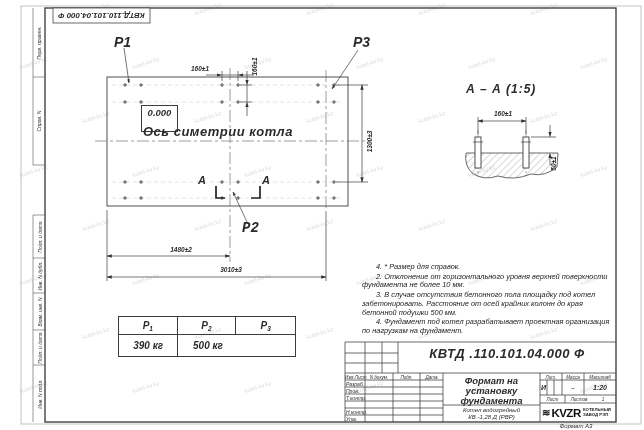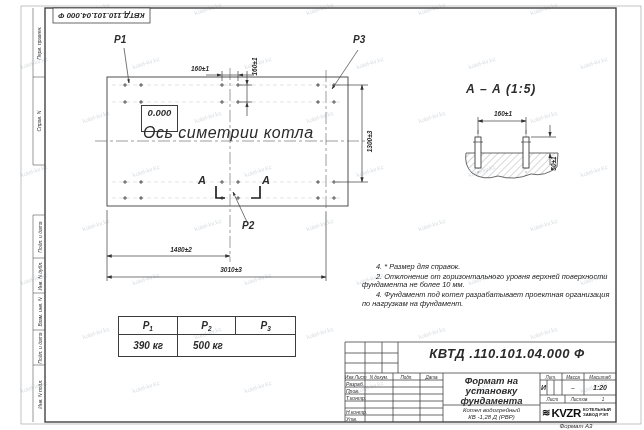--- a/index.html
+++ b/index.html
@@ -10,21 +10,21 @@
   .sheet *{box-sizing:border-box;}
   .lines{position:absolute; left:0; top:0;}
   .txt{position:absolute; font-style:italic; white-space:nowrap;}
   .ctr{text-align:center;}
   .rot90{transform:rotate(-90deg);}
   .rot180{transform:rotate(180deg);}
   #wm{position:absolute; inset:0; pointer-events:none;}
   .wm-item{position:absolute; font-size:6px; color:#a9b4bc; opacity:.45;
     transform:rotate(-18deg); white-space:nowrap;}
   .dim{font-size:6.5px; font-weight:600;}
-  .plabel{font-size:10px; font-weight:600;}
+  .plabel{font-size:14px; font-weight:600;}
   .elev{border:0.9px solid #3c3c3c; line-height:13px; font-size:9.5px; font-weight:600; background:#fff;}
   .margin-label{font-size:5px; color:#333; text-align:center; height:10px; line-height:10px;}
   .notes{position:absolute; left:362px; top:263px; width:252px;
     font-style:italic; font-size:7.4px; line-height:1.18; color:#222; white-space:normal;}
   .notes .note{margin:0 0 1px 0; text-indent:14px;}
   
   .ltable{position:absolute; left:118px; top:316px; width:178px; border:1px solid #3c3c3c;}
   .lt-row{display:flex;}
   .lt-cell{width:59.33px; border-right:0.9px solid #3c3c3c; text-align:center;
     font-style:italic; font-weight:600;}
@@ -182,41 +182,42 @@
   <div class="txt rot90 margin-label" style="left:6px;    top:37.5px;  width:66px;">Перв. примен.</div>
   <div class="txt rot90 margin-label" style="left:4px;    top:116px;   width:70px;">Справ. N</div>
   <div class="txt rot90 margin-label" style="left:17.5px; top:231.5px; width:43px;">Подп. и дата</div>
   <div class="txt rot90 margin-label" style="left:21.5px; top:270.5px; width:35px;">Инв. N дубл.</div>
   <div class="txt rot90 margin-label" style="left:20.5px; top:306.5px; width:37px;">Взам. инв. N</div>
   <div class="txt rot90 margin-label" style="left:21.5px; top:342.5px; width:35px;">Подп. и дата</div>
   <div class="txt rot90 margin-label" style="left:10.5px; top:388.5px; width:57px;">Инв. N подл.</div>
 
   <div class="txt plabel" style="left:114px; top:34px;">P1</div>
   <div class="txt plabel" style="left:353px; top:34px;">P3</div>
-  <div class="txt plabel" style="left:242px; top:220px;">P2</div>
+  <div class="txt plabel" style="left:242px; top:220px;font-family:Liberation Mono, monospace;">P2</div>
 
   <div class="txt elev ctr" style="left:141px; top:105px; width:37px; height:27px;">0.000</div>
-  <div class="txt" style="left:143px; top:124px; font-size:16px; font-weight:400; letter-spacing:0.5px;">Ось симетрии котла</div>
+  <div class="txt" style="left:143px; top:124px; font-size:13px; font-weight:700; letter-spacing:0.5px;">Ось симетрии котла</div>
 
   <div class="txt dim ctr" style="left:182px; top:65px; width:36px;">160±1</div>
   <div class="txt dim ctr rot90" style="left:237px; top:63px; width:34px;">160±1</div>
   <div class="txt dim ctr rot90" style="left:349px; top:138px; width:40px;">1300±3</div>
   <div class="txt dim ctr" style="left:163px; top:246px; width:36px;">1480±2</div>
   <div class="txt dim ctr" style="left:211px; top:266px; width:40px;">3010±3</div>
 
   <div class="txt" style="left:198px; top:174px; font-size:11px; font-weight:600;">А</div>
   <div class="txt" style="left:262px; top:174px; font-size:11px; font-weight:600;">А</div>
 
   <div class="txt" style="left:466px; top:82px; font-size:12px; font-weight:600; letter-spacing:1px;">А – А (1:5)</div>
   <div class="txt dim ctr" style="left:485px; top:110px; width:36px;">160±1</div>
   <div class="txt dim ctr rot90" style="left:538px; top:160px; width:30px;">50±1</div>
 
   <div class="notes">
     <p class="note">4. * Размер для справок.</p>
     <p class="note">2. Отклонение от горизонтального уровня верхней поверхности фундамента не более 10 мм.</p>
+    <p class="note">3. В случае отсутствия бетонного пола площадку под котел забетонировать. Расстояние от осей крайних колонн до края бетонной подушки 500 мм.</p>
     <p class="note">4. Фундамент под котел разрабатывает проектная организация по нагрузкам на фундамент.</p>
   </div>
 
   <div class="ltable">
     <div class="lt-row lt-head">
       <div class="lt-cell"><span>Р</span><span class="lt-sub">1</span></div>
       <div class="lt-cell"><span>Р</span><span class="lt-sub">2</span></div>
       <div class="lt-cell"><span>Р</span><span class="lt-sub">3</span></div>
     </div>
     <div class="lt-row lt-val">

